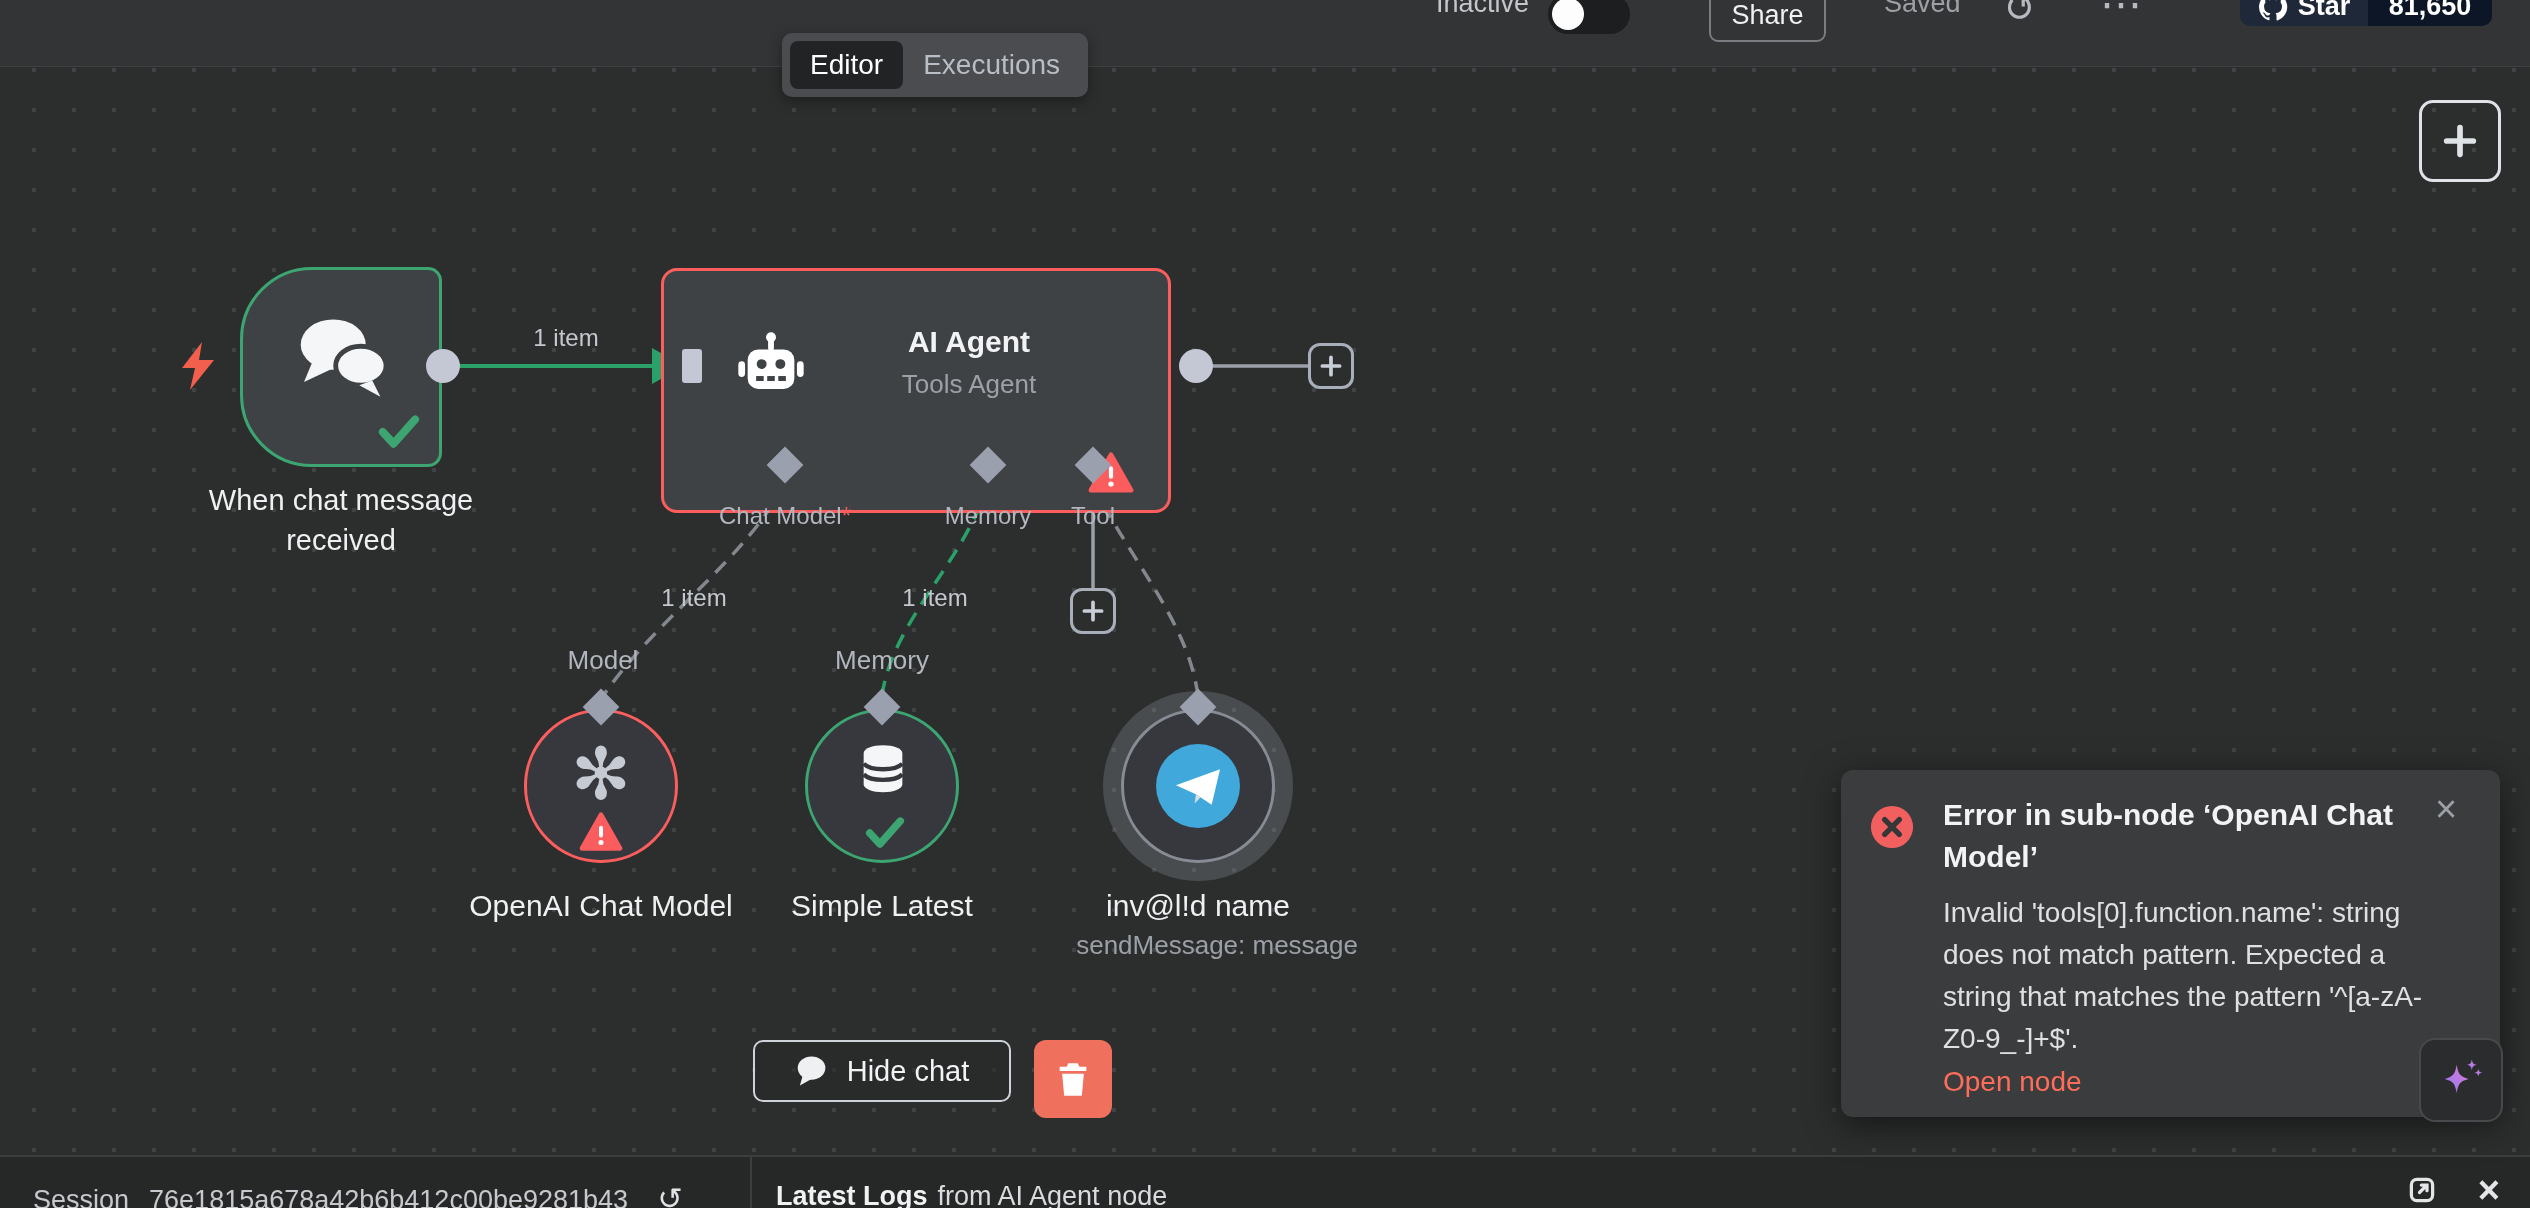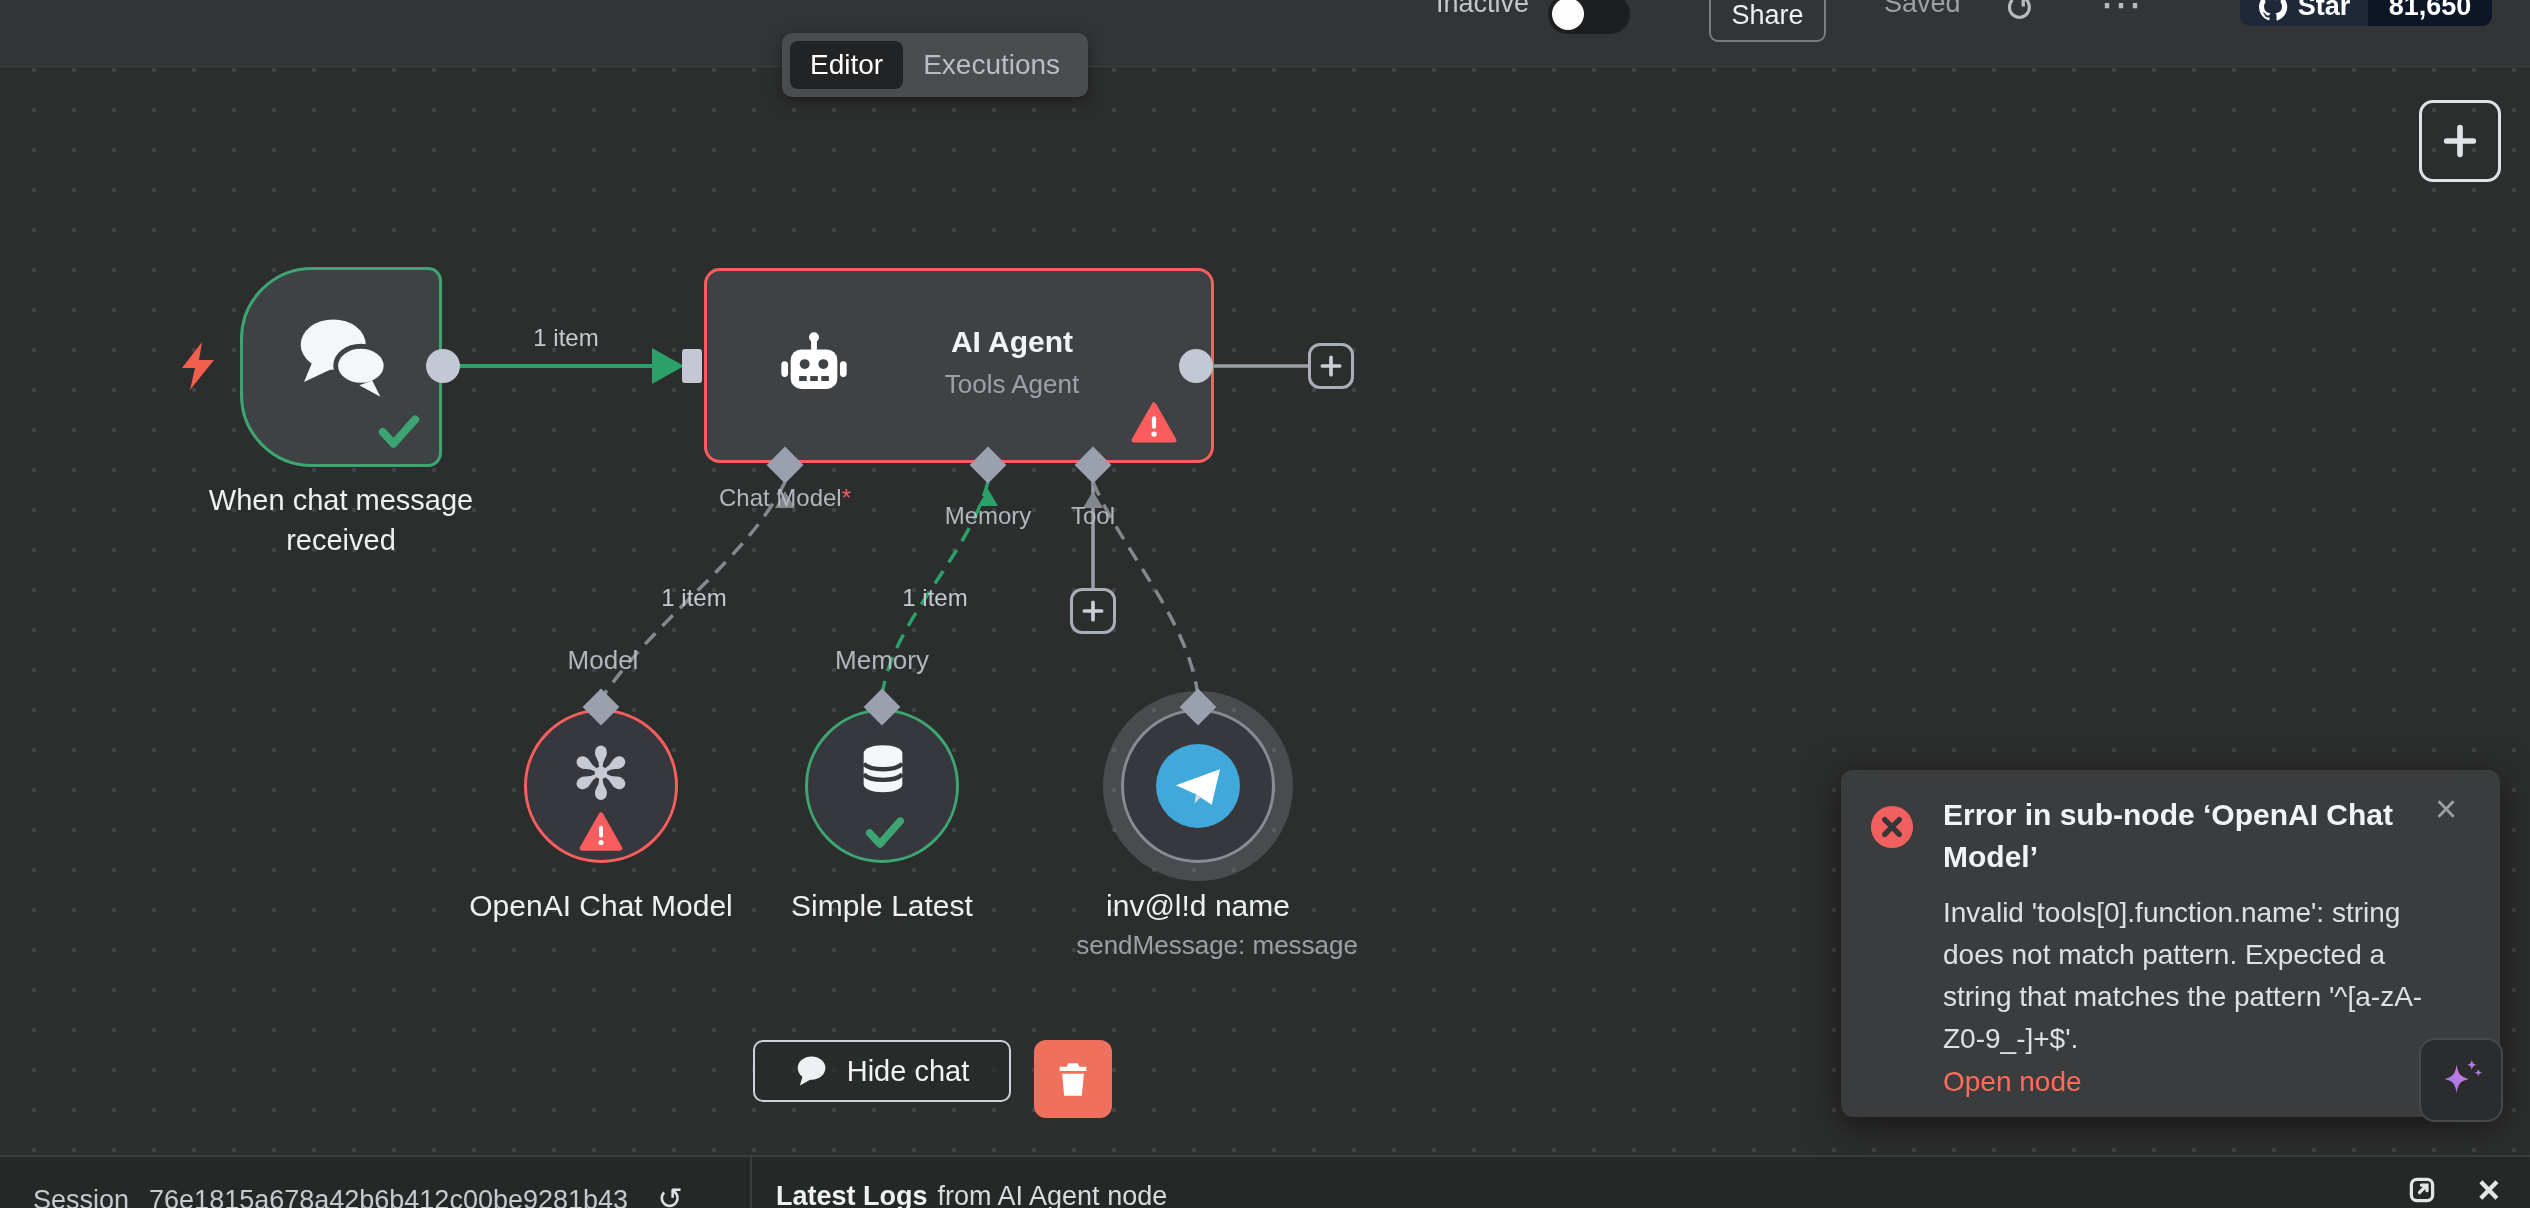--- a/index.html
+++ b/index.html
@@ -28,21 +28,21 @@
   
   .plus-big{position:absolute;left:2419px;top:100px;width:82px;height:82px;border:3px solid #dfe3e8;border-radius:14px;z-index:10;
     display:flex;align-items:center;justify-content:center;}
   .plus-small{position:absolute;width:46px;height:46px;border:3px solid #a9afba;border-radius:12px;z-index:10;
     display:flex;align-items:center;justify-content:center;background:#2c2d2d;}
   
   .wires{position:absolute;left:0;top:0;z-index:5;pointer-events:none;}
   
   .node{position:absolute;background:#3f4245;z-index:10;}
   .trigger-node{left:240px;top:267px;width:202px;height:200px;border:3.5px solid #3ca571;border-radius:72px 14px 14px 72px;}
-  .agent-node{left:704px;top:268px;width:510px;height:195px;border:3.5px solid #fc5e5e;border-radius:16px;}
+  .agent-node{left:661px;top:268px;width:510px;height:245px;border:3.5px solid #fc5e5e;border-radius:16px;}
   .circle-node{position:absolute;width:154px;height:154px;border-radius:50%;background:#36383e;z-index:10;}
   .sel-ring{position:absolute;left:1103px;top:691px;width:190px;height:190px;border-radius:50%;background:rgba(138,143,153,0.32);z-index:9;}
   .port-circle{position:absolute;width:34px;height:34px;border-radius:50%;background:#c3c8d4;z-index:12;}
   .port-square{position:absolute;left:682px;top:349px;width:20px;height:34px;background:#c3c8d4;border-radius:3px;z-index:12;}
   .diamond{position:absolute;width:26px;height:26px;background:#9aa0ae;transform:rotate(45deg);z-index:12;}
   .node-label{position:absolute;text-align:center;color:#eef0f2;font-size:30px;font-weight:500;z-index:11;line-height:40px;}
   .node-sub{position:absolute;text-align:right;color:#9ba0a7;font-size:26px;z-index:11;}
   .conn-label{position:absolute;text-align:center;color:#c5c9cf;font-size:24px;z-index:11;}
   .port-label{position:absolute;text-align:center;color:#b2b6be;font-size:24px;z-index:11;}
   .req{color:#fc5e5e;}
@@ -167,21 +167,21 @@
   <div class="port-circle" style="left:1179px;top:349px;"></div>
   <div class="plus-small" style="left:1308px;top:343px;">
     <svg width="26" height="26" viewBox="0 0 24 24">
         <path d="M12 4v16M4 12h16" stroke="#c9ced8" stroke-width="3.4" stroke-linecap="round"></path>
       </svg>
   </div>
 
   <div class="diamond" style="left:772px;top:452px;"></div>
   <div class="diamond" style="left:975px;top:452px;"></div>
   <div class="diamond" style="left:1080px;top:452px;"></div>
-  <div class="port-label" style="left:685px;top:484px;width:200px;"><span>Chat Model</span><span class="req">*</span></div>
+  <div class="port-label" style="left:685px;top:502px;width:200px;"><span>Chat Model</span><span class="req">*</span></div>
   <div class="port-label" style="left:888px;top:502px;width:200px;">Memory</div>
   <div class="port-label" style="left:1043px;top:502px;width:100px;">Tool</div>
   <div class="plus-small" style="left:1070px;top:588px;">
     <svg width="26" height="26" viewBox="0 0 24 24">
         <path d="M12 4v16M4 12h16" stroke="#c9ced8" stroke-width="3.4" stroke-linecap="round"></path>
       </svg>
   </div>
 
   <div class="conn-label" style="left:644px;top:584px;width:100px;">1 item</div>
   <div class="conn-label" style="left:885px;top:584px;width:100px;">1 item</div>

